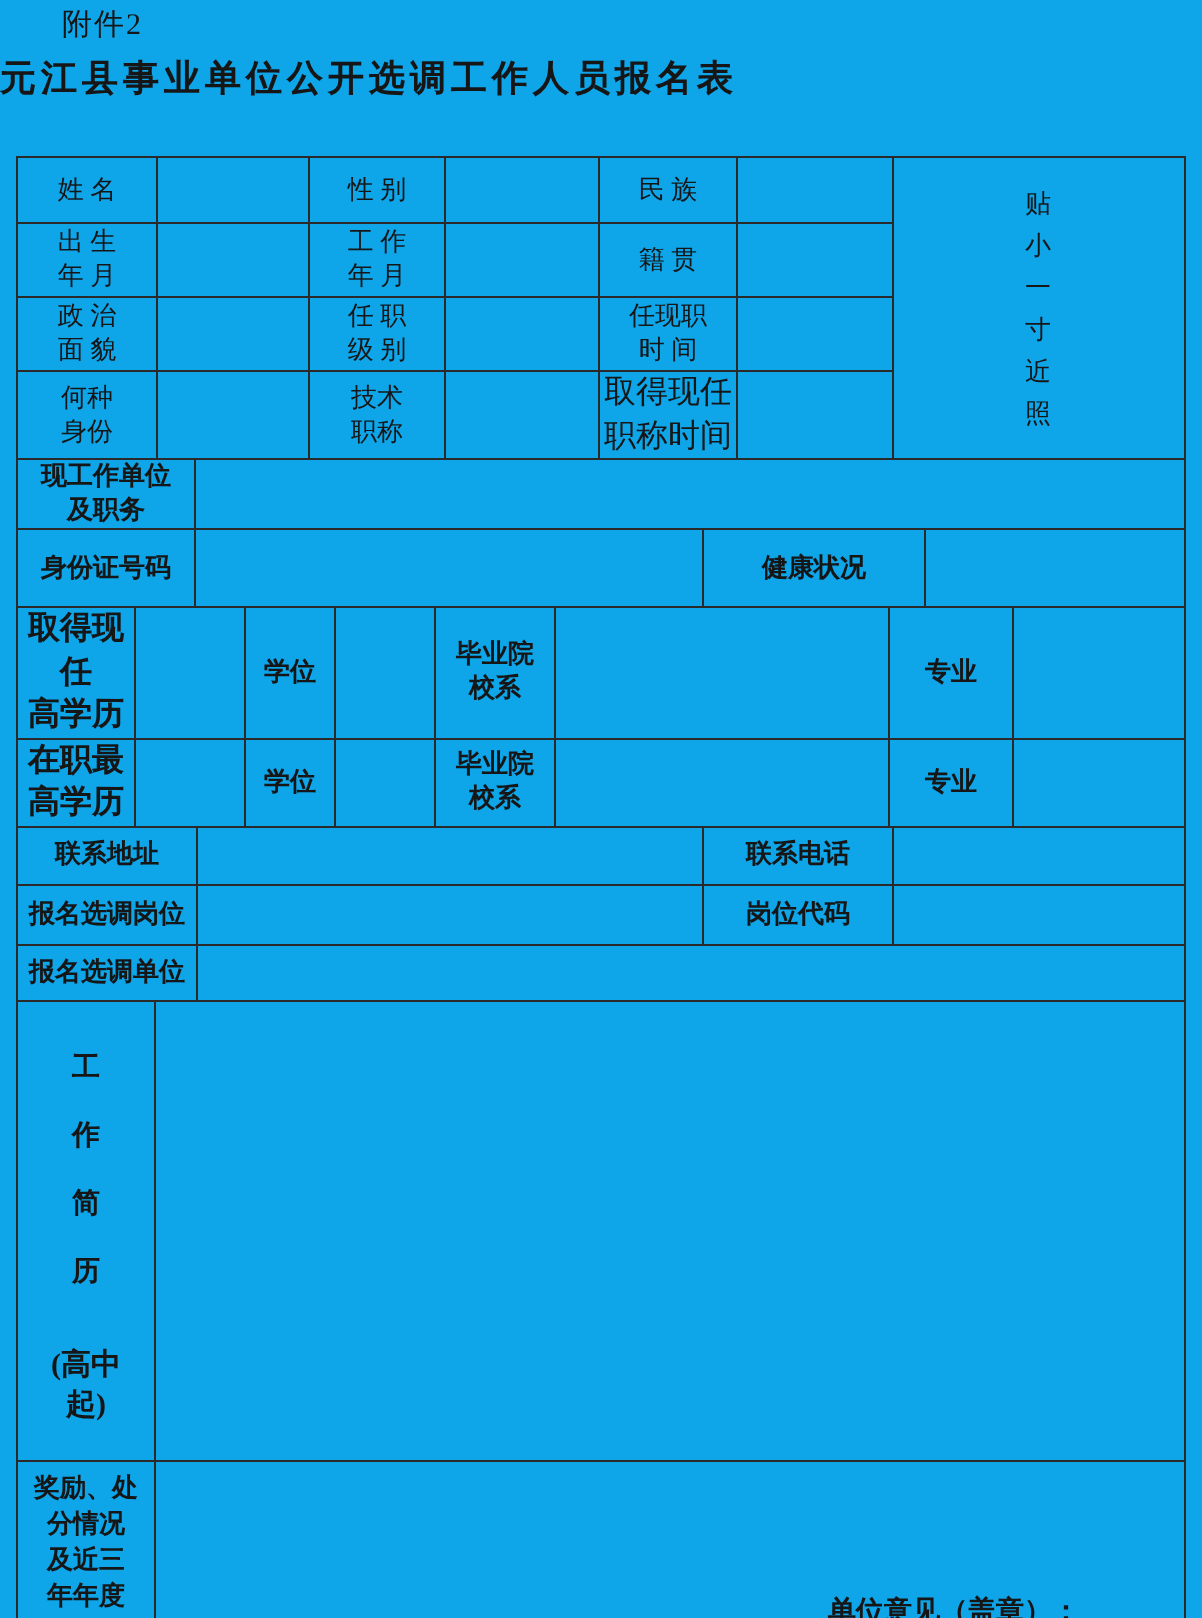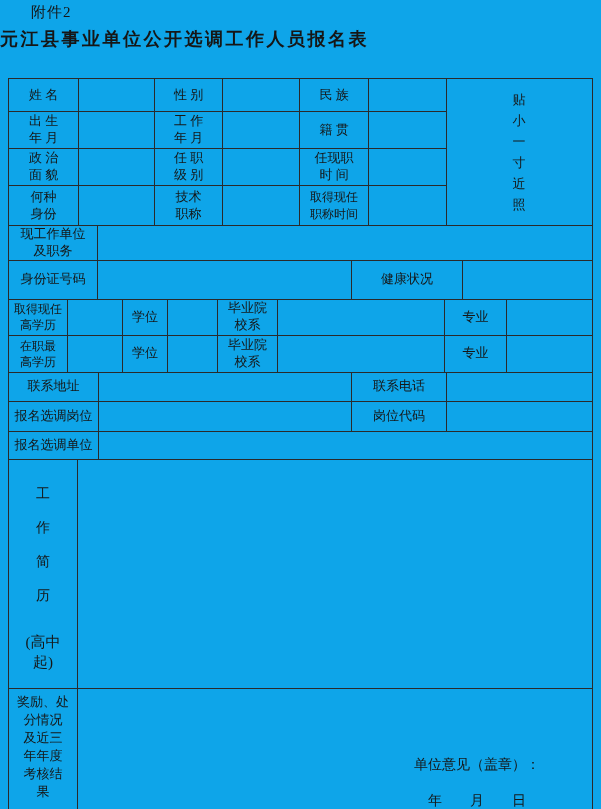--- a/index.html
+++ b/index.html
@@ -13,29 +13,29 @@
     position:absolute;left:31px;top:3px;font-size:15px;letter-spacing:1px;
   }
   .title{
     position:absolute;left:0;top:27px;width:100%;text-align:left;
     font-size:18px;font-weight:bold;letter-spacing:2.5px;
   }
   .tables{position:absolute;left:8px;top:78px;width:584px;}
   table{
     border-collapse:collapse;table-layout:fixed;width:584px;
   }
-  table + table{margin-top:-1px;}
+  table + table{margin-top:-1px;font-weight:bold;}
   td{
     border:1px solid #2a2a2a;
     text-align:center;vertical-align:middle;
     font-size:13px;line-height:1.3;
     white-space:pre-line;
     padding:0 2px;overflow:hidden;
   }
-  td.small{font-size:12px;line-height:1.35;}
+  td.small{font-size:16px;line-height:1.35;}
   td.photo{font-size:13px;line-height:21px;letter-spacing:1px;}
   td.resume-label{vertical-align:middle;}
   .resume-main{line-height:34px;font-size:14px;}
   .resume-sub{line-height:20px;font-size:15px;margin-top:2px;}
   td.awards-label{vertical-align:top;padding-top:4px;font-size:13px;line-height:18px;}
   td.bigcell{position:relative;}
   .stamp{
     position:absolute;right:52px;bottom:6px;text-align:center;
     font-size:14px;line-height:18px;
   }

